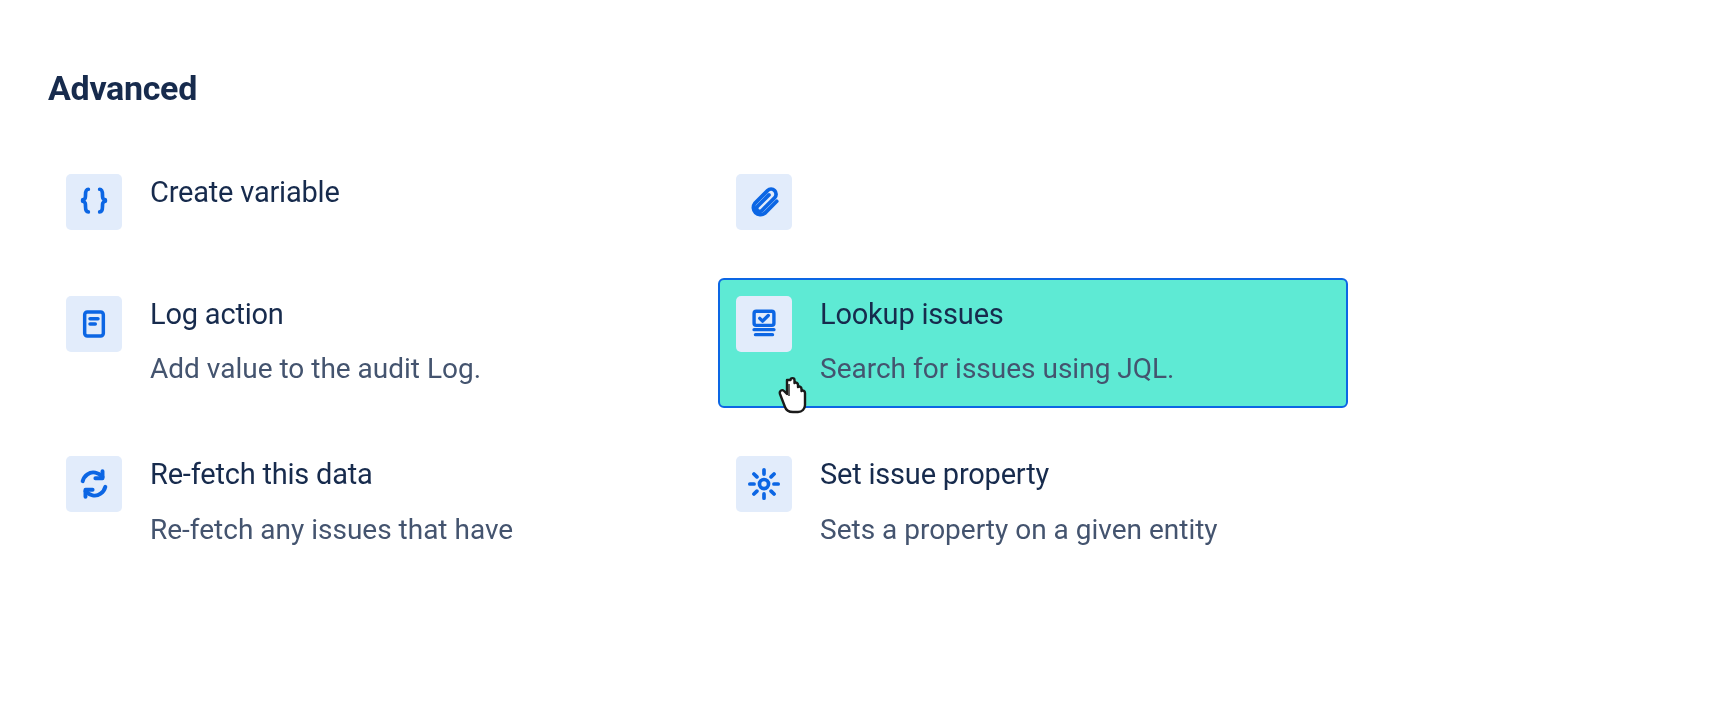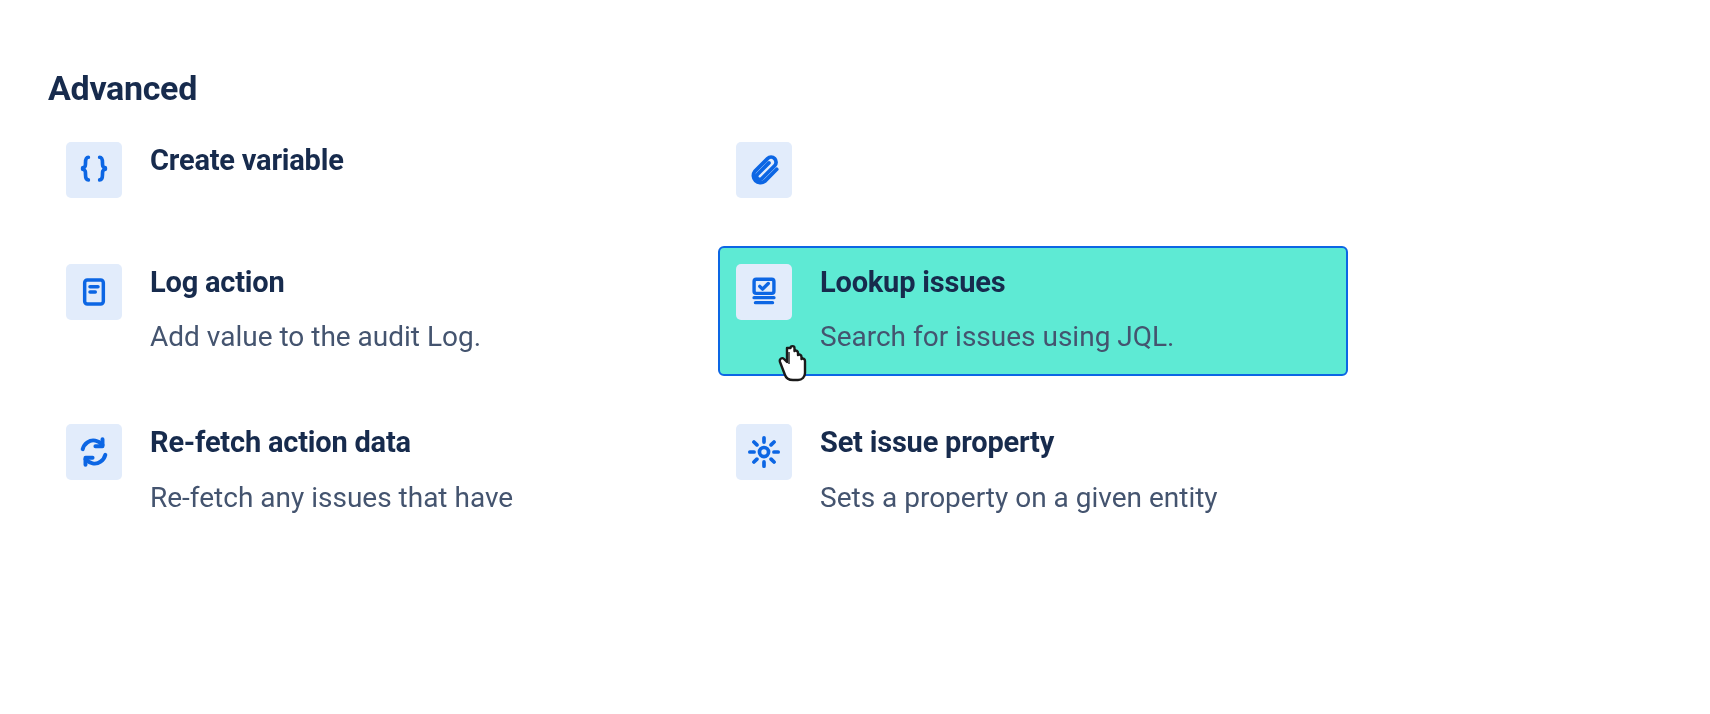--- a/index.html
+++ b/index.html
@@ -8,21 +8,21 @@
     padding: 40px 48px;
     font-family: -apple-system, BlinkMacSystemFont, "Segoe UI", Roboto, Helvetica, Arial, sans-serif;
     background: #ffffff;
     color: #172B4D;
     width: 1710px;
   }
   .section-title {
     font-size: 34px;
     font-weight: 700;
     color: #172B4D;
-    margin-bottom: 16px;
+    margin-bottom: 48px;
     letter-spacing: -0.3px;
   }
   .grid {
     display: grid;
     grid-template-columns: 1fr 1fr;
     column-gap: 40px;
     row-gap: 30px;
     max-width: 1300px;
   }
   .card {
@@ -45,21 +45,21 @@
     background: #E2ECFB;
     border-radius: 5px;
     display: flex;
     align-items: center;
     justify-content: center;
     color: #0C66E4;
   }
   .card-body { flex: 1; }
   .card-title {
     font-size: 29px;
-    font-weight: 700;
+    font-weight: 400;
     color: #172B4D;
     line-height: 1.25;
     letter-spacing: -0.2px;
     margin-bottom: 16px;
   }
   .card-desc {
     font-size: 28px;
     font-weight: 400;
     color: #44546F;
     line-height: 1.5;
@@ -139,21 +139,21 @@
   <div class="card">
     <div class="icon-box">
       <svg width="34" height="34" viewBox="0 0 24 24" fill="none" stroke="currentColor" stroke-width="2.8" stroke-linecap="round" stroke-linejoin="round">
         <path d="M4 10c1-4 5-7 9-6 2 .4 4 2 5 3"></path>
         <polyline points="18 3 18 8 13 8"></polyline>
         <path d="M20 14c-1 4-5 7-9 6-2-.4-4-2-5-3"></path>
         <polyline points="6 21 6 16 11 16"></polyline>
       </svg>
     </div>
     <div class="card-body">
-      <div class="card-title">Re-fetch action data</div>
+      <div class="card-title">Re-fetch this data</div>
       <div class="card-desc">Re-fetch any issues that have</div>
     </div>
   </div>
 
   <div class="card">
     <div class="icon-box">
       <svg width="34" height="34" viewBox="0 0 24 24" fill="none" stroke="currentColor" stroke-width="2.6" stroke-linecap="round" stroke-linejoin="round">
         <circle cx="12" cy="12" r="3.2"></circle>
         <path d="M12 2v3M12 19v3M4.9 4.9l2.1 2.1M17 17l2.1 2.1M2 12h3M19 12h3M4.9 19.1L7 17M17 7l2.1-2.1"></path>
       </svg>

